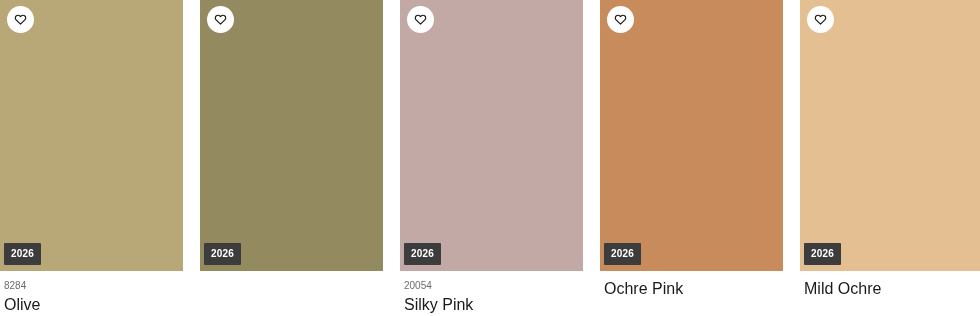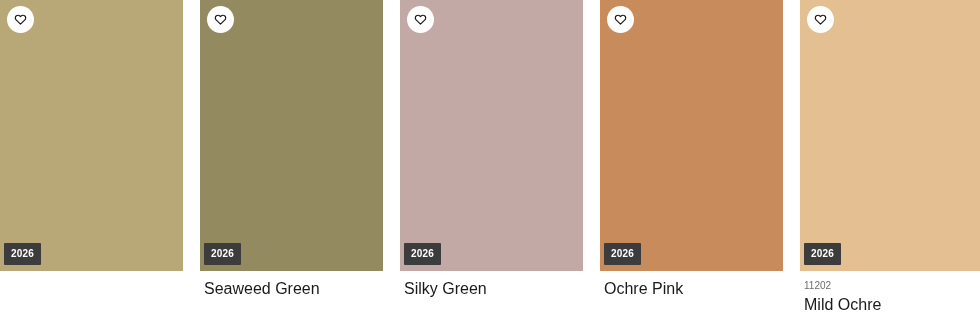--- a/index.html
+++ b/index.html
@@ -95,51 +95,55 @@
     <div class="swatch" style="background: rgb(185, 168, 119);">
       <button class="fav-button">
         <span>
           <svg viewBox="0 0 24 24" fill="none" stroke="#1a1a1a" stroke-width="2.2" stroke-linecap="round" stroke-linejoin="round">
             <path d="M12 20.5 3.9 12.6a4.9 4.9 0 0 1 0-7 4.9 4.9 0 0 1 7 0l1.1 1.1 1.1-1.1a4.9 4.9 0 0 1 7 0 4.9 4.9 0 0 1 0 7Z"></path>
           </svg>
         </span>
       </button>
       <span class="year-badge">2026</span>
     </div>
+    <div class="card-meta">
+      <p class="color-code">8284</p>
+      <p class="color-name">Olive</p>
+    </div>
   </div>
 
   <div class="color-card">
     <div class="swatch" style="background: rgb(147, 138, 96);">
       <button class="fav-button">
         <span>
           <svg viewBox="0 0 24 24" fill="none" stroke="#1a1a1a" stroke-width="2.2" stroke-linecap="round" stroke-linejoin="round">
             <path d="M12 20.5 3.9 12.6a4.9 4.9 0 0 1 0-7 4.9 4.9 0 0 1 7 0l1.1 1.1 1.1-1.1a4.9 4.9 0 0 1 7 0 4.9 4.9 0 0 1 0 7Z"></path>
           </svg>
         </span>
       </button>
       <span class="year-badge">2026</span>
     </div>
     <div class="card-meta">
-      <p class="color-name">Seaweed Green</p>
     </div>
   </div>
 
   <div class="color-card">
     <div class="swatch" style="background: rgb(194, 169, 165);">
       <button class="fav-button">
         <span>
           <svg viewBox="0 0 24 24" fill="none" stroke="#1a1a1a" stroke-width="2.2" stroke-linecap="round" stroke-linejoin="round">
             <path d="M12 20.5 3.9 12.6a4.9 4.9 0 0 1 0-7 4.9 4.9 0 0 1 7 0l1.1 1.1 1.1-1.1a4.9 4.9 0 0 1 7 0 4.9 4.9 0 0 1 0 7Z"></path>
           </svg>
         </span>
       </button>
       <span class="year-badge">2026</span>
     </div>
     <div class="card-meta">
-      <p class="color-name">Silky Green</p>
+      <p class="color-code">20054</p>
+      <p class="color-name">Silky Pink</p>
     </div>
   </div>
 
   <div class="color-card">
     <div class="swatch" style="background: rgb(199, 139, 92);">
       <button class="fav-button">
         <span>
           <svg viewBox="0 0 24 24" fill="none" stroke="#1a1a1a" stroke-width="2.2" stroke-linecap="round" stroke-linejoin="round">
             <path d="M12 20.5 3.9 12.6a4.9 4.9 0 0 1 0-7 4.9 4.9 0 0 1 7 0l1.1 1.1 1.1-1.1a4.9 4.9 0 0 1 7 0 4.9 4.9 0 0 1 0 7Z"></path>
           </svg>
@@ -157,17 +161,16 @@
       <button class="fav-button">
         <span>
           <svg viewBox="0 0 24 24" fill="none" stroke="#1a1a1a" stroke-width="2.2" stroke-linecap="round" stroke-linejoin="round">
             <path d="M12 20.5 3.9 12.6a4.9 4.9 0 0 1 0-7 4.9 4.9 0 0 1 7 0l1.1 1.1 1.1-1.1a4.9 4.9 0 0 1 7 0 4.9 4.9 0 0 1 0 7Z"></path>
           </svg>
         </span>
       </button>
       <span class="year-badge">2026</span>
     </div>
     <div class="card-meta">
-      <p class="color-code">11202</p>
       <p class="color-name">Mild Ochre</p>
     </div>
   </div>
 </div>
 
 </body></html>

